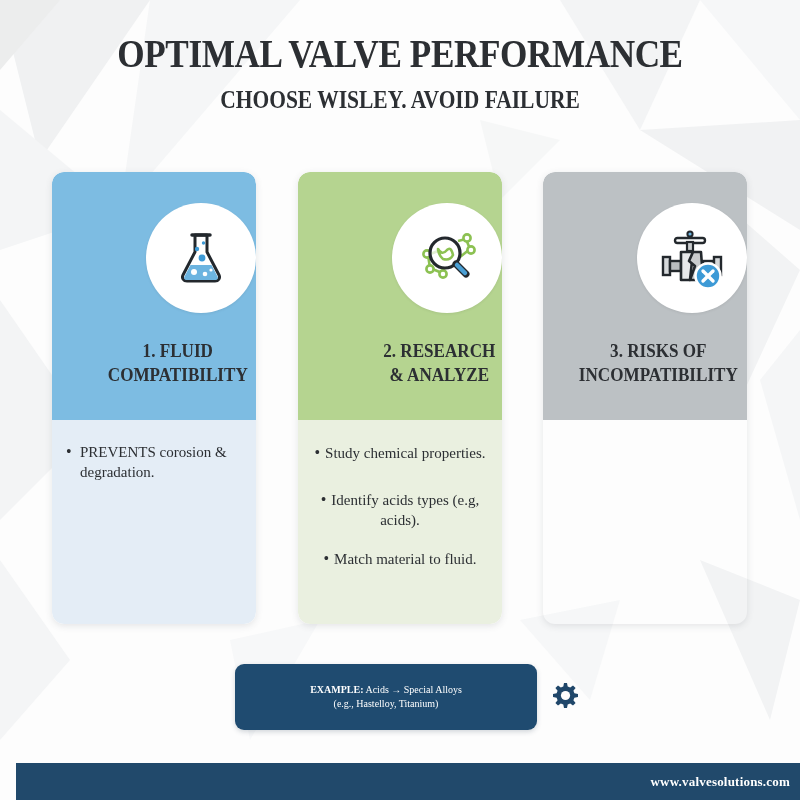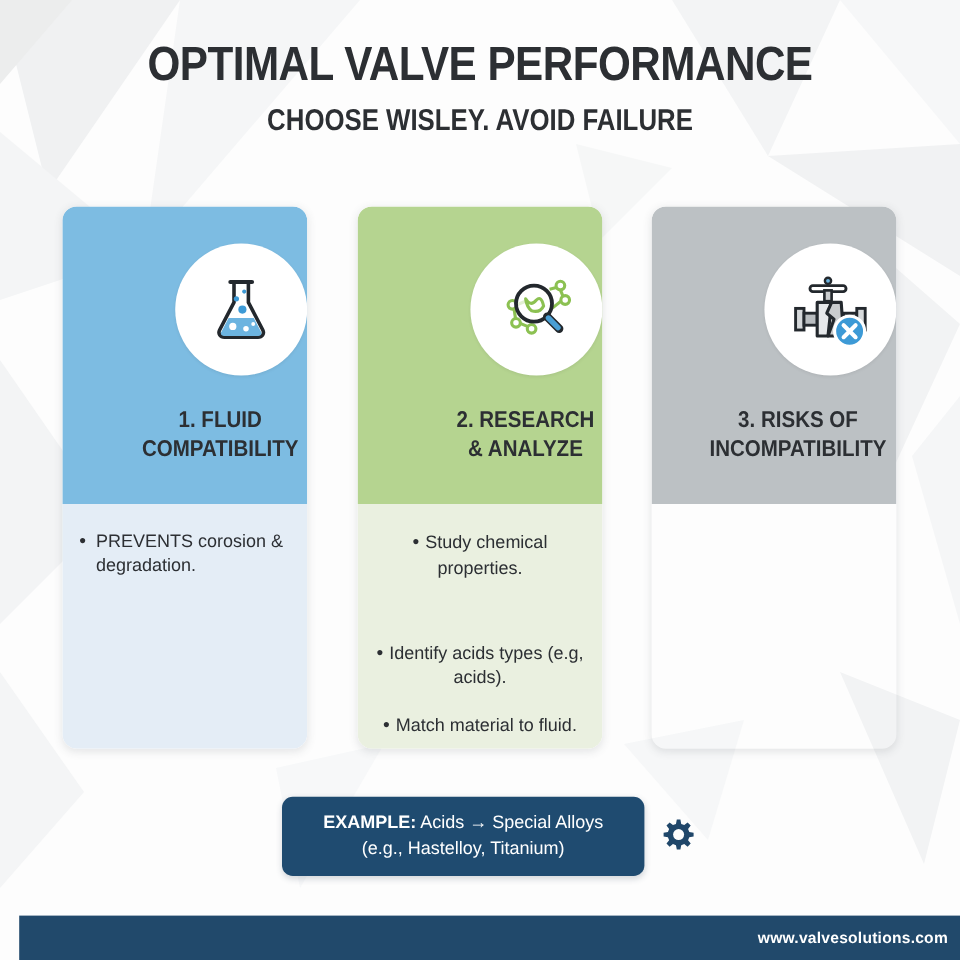--- a/index.html
+++ b/index.html
@@ -16,20 +16,21 @@
   }
 
   
   #infographic {
     position: absolute;
     inset: 0;
     width: 800px;
     height: 800px;
     background: #d946ef;
     overflow: hidden;
+    font-family: Liberation Serif, serif;
   }
   .bg-texture {
     position: absolute;
     inset: 0;
     pointer-events: none;
   }
 
   
   .header {
     position: absolute;
@@ -141,21 +142,21 @@
   
   .card-1 .card-head { background: #7dbce2; }
   .card-1 .card-body { background: #e4edf6; }
   .card-2 .card-head { background: #b5d490; }
   .card-2 .card-body { background: #eaf0e0; }
   .card-3 .card-head { background: #bcc1c4; padding-left: 48px; }
   .card-3 .card-body { background: #efefef; }
 
   .card-2 .bullets li { text-align: center; padding-left: 0; }
   .card-2 .bullets li::before { position: static; margin-right: 5px; }
-  .card-2 .bullets li.sp1 { margin-bottom: 50px; }
+  .card-2 .bullets li.sp1 { margin-bottom: 25px; }
   .card-2 .bullets li.sp2 { margin-bottom: 18px; }
 
   .card-3 .bullets li { text-align: center; padding-left: 0; margin-bottom: 25px; }
   .card-3 .bullets li::before { position: static; margin-right: 9px; }
 
   
   .banner-wrap {
     position: absolute;
     top: 664px;
     left: 0;
@@ -171,21 +172,21 @@
     height: 66px;
     background: #1f4b70;
     border-radius: 9px;
     display: flex;
     align-items: center;
     justify-content: center;
     box-shadow: 0 2px 5px rgba(40,60,80,0.2);
   }
   .banner-text {
     color: #ffffff;
-    font-size: 15px;
+    font-size: 10px;
     text-align: center;
     line-height: 1.45;
     white-space: pre-line;
   }
   .banner-text b { font-weight: bold; }
   .gear-icon {
     position: absolute;
     left: 548px;
     top: 17px;
   }

